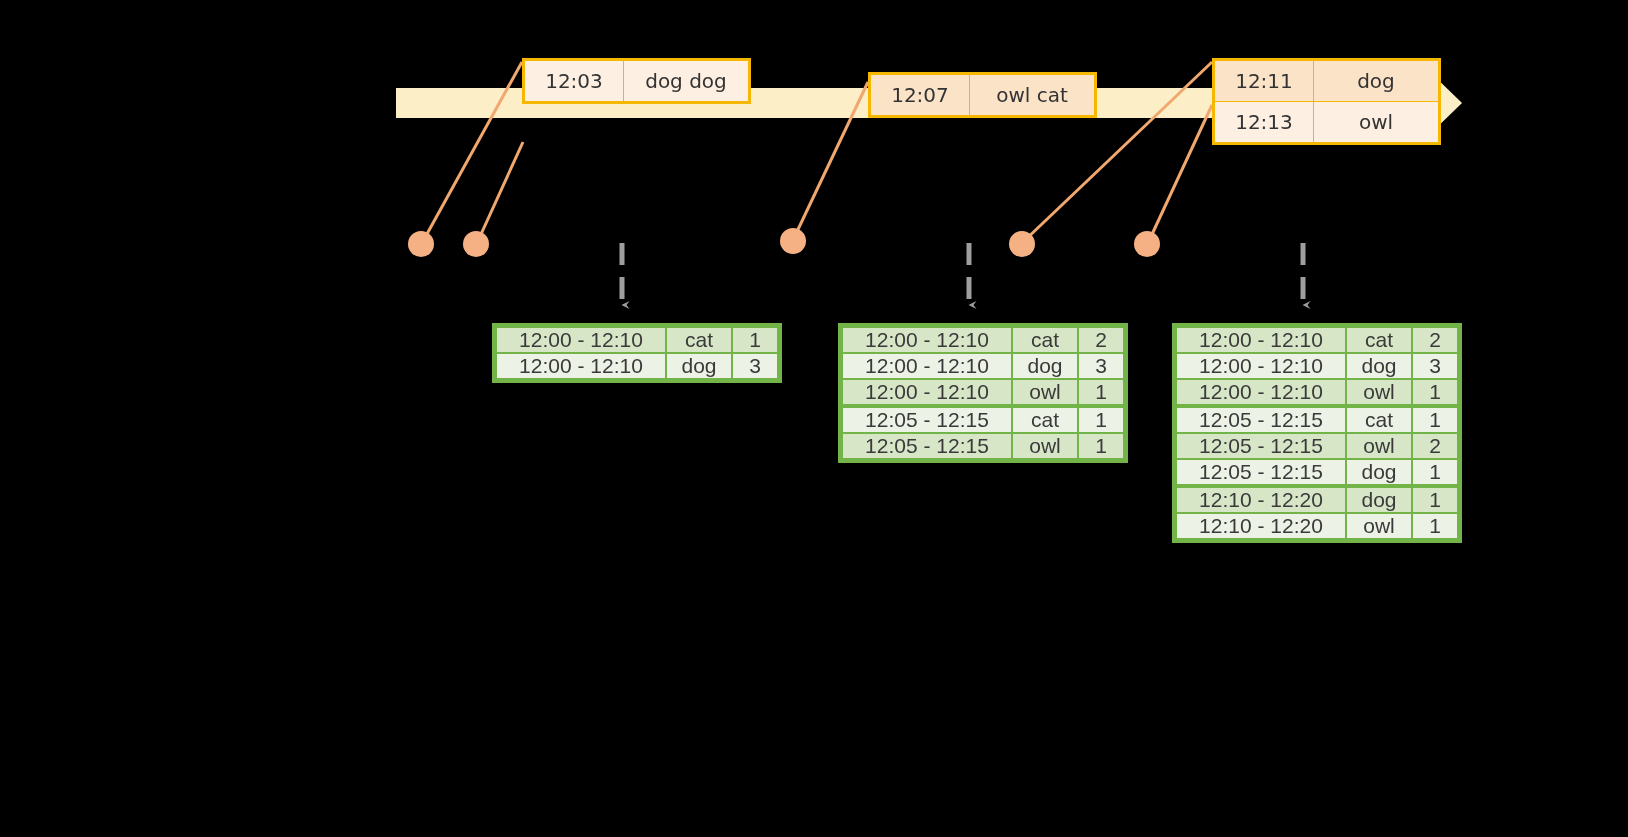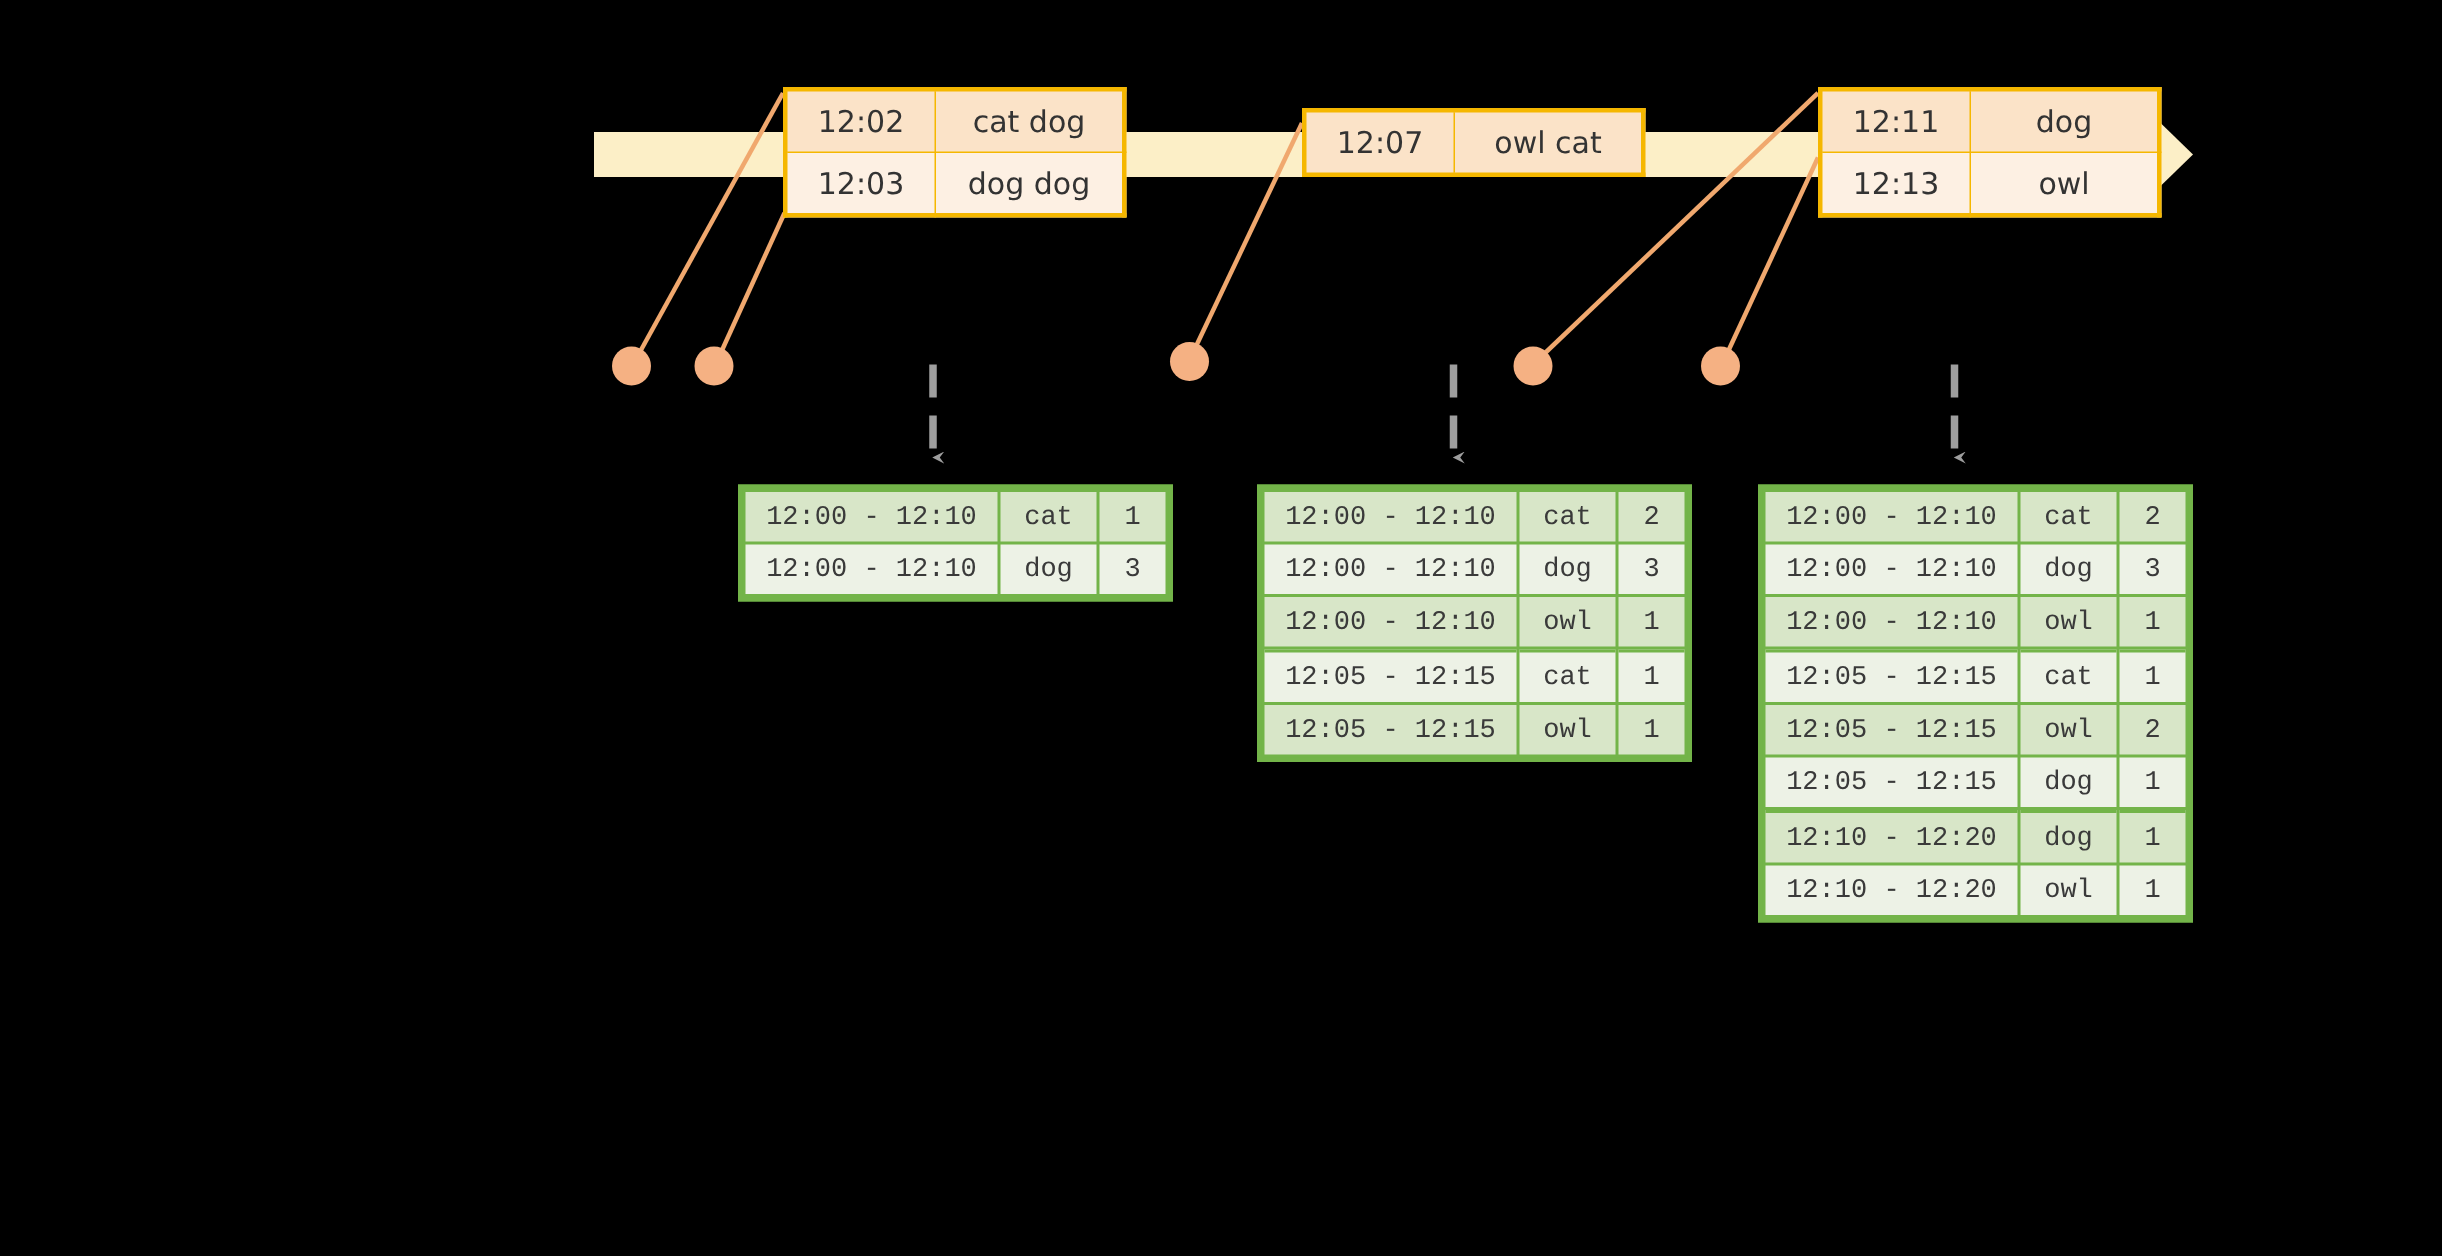--- a/index.html
+++ b/index.html
@@ -55,27 +55,27 @@
   
   .agg-table {
     position: absolute;
     border-collapse: separate;
     border-spacing: 2px;
     border: 3px solid #73B449;
     background: #73B449;
     table-layout: fixed;
   }
   .agg-table td {
-    font-size: 18px;
+    font-size: 21px;
     color: #3a3a3a;
     text-align: center;
-    height: 33px;
+    height: 23px;
     padding: 0 4px;
     white-space: nowrap;
-    font-family: Liberation Mono, monospace;
+    font-family: Liberation Sans, sans-serif;
   }
   .agg-table tr.shade td { background: #D8E6C8; }
   .agg-table tr.plain td { background: #EDF2E6; }
   .agg-table tr.group-start td { border-top: 2px solid #73B449; }
   .agg-c-win  { width: 160px; }
   .agg-c-word { width: 56px; margin-top: 35px; }
   .agg-c-cnt  { width: 36px; }
 </style>
 </head>
 <body>
@@ -111,24 +111,20 @@
 
     <g stroke="#9E9E9E" stroke-width="5" stroke-dasharray="22 12" fill="none">
       <line x1="622" y1="243" x2="622" y2="305" marker-end="url(#dash-arrow-head)"></line>
       <line x1="969" y1="243" x2="969" y2="305" marker-end="url(#dash-arrow-head)"></line>
       <line x1="1303" y1="243" x2="1303" y2="305" marker-end="url(#dash-arrow-head)"></line>
     </g>
   </svg>
 
   <table class="evt-table" style="left:522px; top:58px;">
     <tbody>
-      <tr class="row-a">
-        <td class="evt-time">12:02</td>
-        <td class="evt-words">cat dog</td>
-      </tr>
       <tr class="row-b">
         <td class="evt-time">12:03</td>
         <td class="evt-words">dog dog</td>
       </tr>
     </tbody>
   </table>
 
   <table class="evt-table" style="left:868px; top:72px;">
     <tbody>
       <tr class="row-a">

